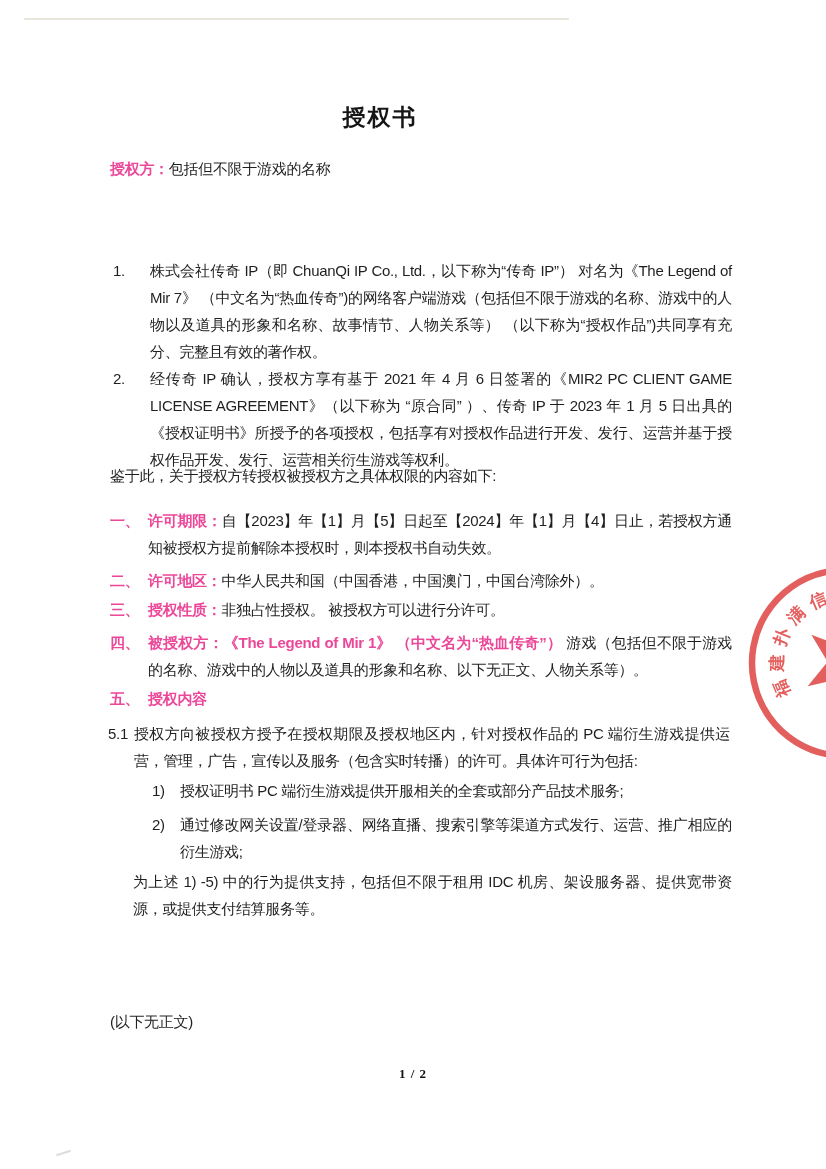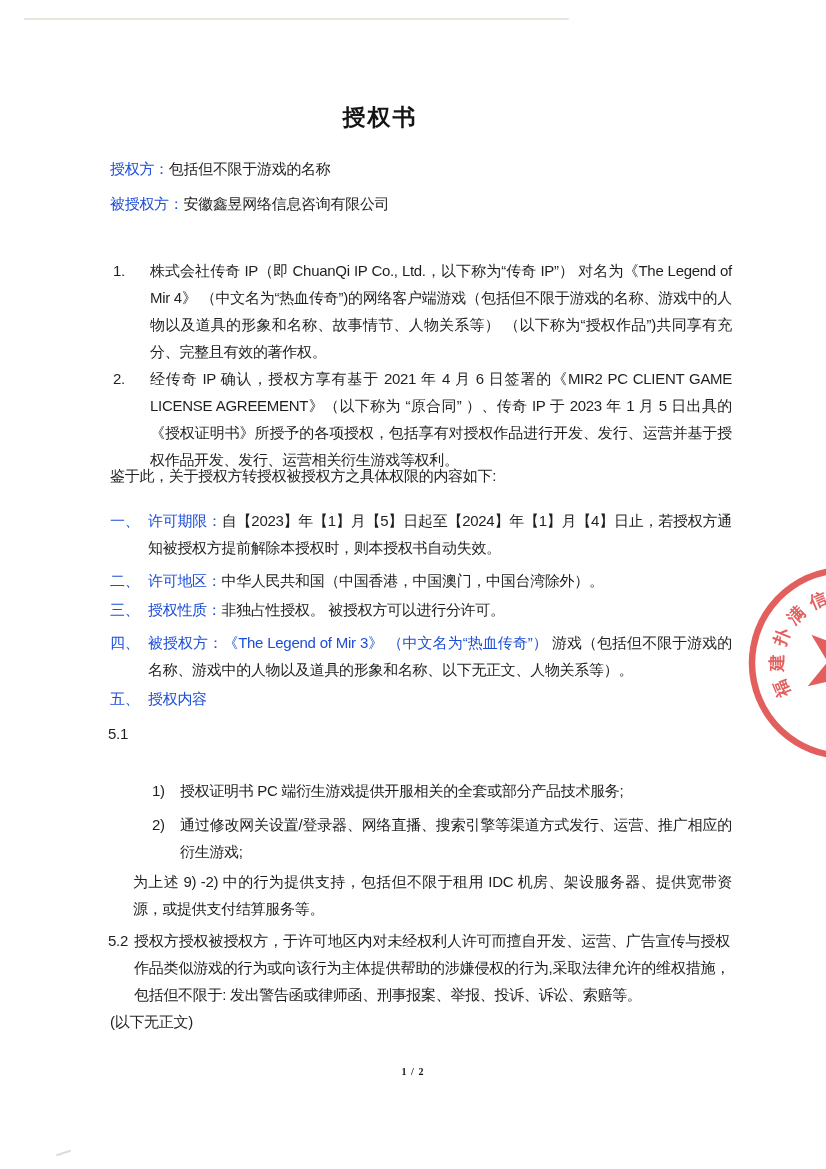--- a/index.html
+++ b/index.html
@@ -6,34 +6,34 @@
   .page {
     position:relative; width:826px; height:1169px; background:#ffffff;
     font-family:"Liberation Sans", sans-serif; color:#1f1f1f;
     overflow:hidden;
   }
   .blk {
     position:absolute; left:110px; width:622px; box-sizing:border-box;
     font-size:15px; line-height:27px; letter-spacing:-0.3px;
     text-align:justify;
   }
-  .blk b { font-weight:400; color:#1d4ed8; }
+  .blk b { font-weight:700; color:#ec4899; }
   .mk { position:absolute; top:0; }
   .doc-title {
     position:absolute; top:102px; left:0; width:760px; text-align:center;
     font-size:23px; font-weight:700; letter-spacing:2px; color:#151515;
   }
   .hang40 { padding-left:40px; }
   .hang38 { padding-left:38px; }
   .hang26 { padding-left:26px; }
   .sub { left:152px; width:580px; padding-left:28px; }
   .support { left:133px; width:599px; }
   .pagenum {
     position:absolute; top:1066px; left:0; width:826px; text-align:center;
-    font-family:"Liberation Serif", serif; font-weight:700; font-size:10px;
+    font-family:"Liberation Serif", serif; font-weight:700; font-size:13px;
     color:#111; letter-spacing:1px;
   }
   .scanline-top {
     position:absolute; top:18px; left:24px; width:545px; height:2px;
     background:rgba(205,198,178,0.45); border-radius:1px;
   }
   .scanmark-bl {
     position:absolute; top:1152px; left:56px; width:15px; height:2px;
     background:rgba(185,185,185,0.5); transform:rotate(-18deg);
   }
@@ -49,28 +49,25 @@
 <div class="page">
 
   <div class="scanline-top"></div>
 
   <div class="doc-title">授权书</div>
 
   <div class="blk" style="top:155px">
     <b>授权方：</b><span>包括但不限于游戏的名称</span>
   </div>
 
-  <div class="blk" style="top:190px">
-    <b>被授权方：</b><span>安徽鑫昱网络信息咨询有限公司</span>
-  </div>
 
 
   <div class="blk hang40" style="top:257px">
     <span class="mk" style="left:3px">1.</span>
-    <span>株式会社传奇 IP（即 ChuanQi IP Co., Ltd.，以下称为“传奇 IP”） 对名为《The Legend of Mir 4》 （中文名为“热血传奇”)的网络客户端游戏（包括但不限于游戏的名称、游戏中的人物以及道具的形象和名称、故事情节、人物关系等） （以下称为“授权作品”)共同享有充分、完整且有效的著作权。</span>
+    <span>株式会社传奇 IP（即 ChuanQi IP Co., Ltd.，以下称为“传奇 IP”） 对名为《The Legend of Mir 7》 （中文名为“热血传奇”)的网络客户端游戏（包括但不限于游戏的名称、游戏中的人物以及道具的形象和名称、故事情节、人物关系等） （以下称为“授权作品”)共同享有充分、完整且有效的著作权。</span>
   </div>
 
   <div class="blk hang40" style="top:365px">
     <span class="mk" style="left:3px">2.</span>
     <span>经传奇 IP 确认，授权方享有基于 2021 年 4 月 6 日签署的《MIR2 PC CLIENT GAME LICENSE AGREEMENT》（以下称为 “原合同” ）、传奇 IP 于 2023 年 1 月 5 日出具的《授权证明书》所授予的各项授权，包括享有对授权作品进行开发、发行、运营并基于授权作品开发、发行、运营相关衍生游戏等权利。</span>
   </div>
 
   <div class="blk" style="top:462px">鉴于此，关于授权方转授权被授权方之具体权限的内容如下:</div>
 
   <div class="blk hang38" style="top:507px">
@@ -83,48 +80,45 @@
     <b>许可地区：</b><span>中华人民共和国（中国香港，中国澳门，中国台湾除外）。</span>
   </div>
 
   <div class="blk hang38" style="top:596px">
     <b class="mk" style="left:0">三、</b>
     <b>授权性质：</b><span>非独占性授权。  被授权方可以进行分许可。</span>
   </div>
 
   <div class="blk hang38" style="top:629px">
     <b class="mk" style="left:0">四、</b>
-    <b>被授权方：</b><b>《The Legend of Mir 3》 （中文名为“热血传奇”）</b><span> 游戏（包括但不限于游戏的名称、游戏中的人物以及道具的形象和名称、以下无正文、人物关系等）。</span>
+    <b>被授权方：</b><b>《The Legend of Mir 1》 （中文名为“热血传奇”）</b><span> 游戏（包括但不限于游戏的名称、游戏中的人物以及道具的形象和名称、以下无正文、人物关系等）。</span>
   </div>
 
   <div class="blk hang38" style="top:685px">
     <b class="mk" style="left:0">五、</b>
     <b>授权内容</b>
   </div>
 
   <div class="blk hang26" style="top:720px; left:108px">
     <span class="mk" style="left:0">5.1</span>
+    <span>授权方向被授权方授予在授权期限及授权地区内，针对授权作品的 PC 端衍生游戏提供运营，管理，广告，宣传以及服务（包含实时转播）的许可。具体许可行为包括:</span>
   </div>
 
   <div class="blk sub" style="top:777px">
     <span class="mk" style="left:0">1)</span>
     <span>授权证明书 PC 端衍生游戏提供开服相关的全套或部分产品技术服务;</span>
   </div>
 
   <div class="blk sub" style="top:811px">
     <span class="mk" style="left:0">2)</span>
     <span>通过修改网关设置/登录器、网络直播、搜索引擎等渠道方式发行、运营、推广相应的衍生游戏;</span>
   </div>
 
-  <div class="blk support" style="top:868px">为上述 9) -2) 中的行为提供支持，包括但不限于租用 IDC 机房、架设服务器、提供宽带资源，或提供支付结算服务等。</div>
+  <div class="blk support" style="top:868px">为上述 1) -5) 中的行为提供支持，包括但不限于租用 IDC 机房、架设服务器、提供宽带资源，或提供支付结算服务等。</div>
 
-  <div class="blk hang26" style="top:927px; left:108px">
-    <span class="mk" style="left:0">5.2</span>
-    <span>授权方授权被授权方，于许可地区内对未经权利人许可而擅自开发、运营、广告宣传与授权作品类似游戏的行为或向该行为主体提供帮助的涉嫌侵权的行为,采取法律允许的维权措施，包括但不限于: 发出警告函或律师函、刑事报案、举报、投诉、诉讼、索赔等。</span>
-  </div>
 
   <div class="blk" style="top:1008px">(以下无正文)</div>
 
   <div class="pagenum">1 / 2</div>
 
   <svg class="stamp" viewBox="0 0 206 206">
     <g id="stamp-g" stroke="none">
       <circle cx="103" cy="103" r="93" fill="none" stroke-width="6.5" stroke="#df4a48"></circle>
       <polygon points="0,-44 10.3,-14.2 41.8,-13.6 16.6,5.4 25.9,35.6 0,17.5 -25.9,35.6 -16.6,5.4 -41.8,-13.6 -10.3,-14.2" transform="translate(103,103) rotate(12)" fill="#df4a48"></polygon>
       <g id="stamp-chars">

